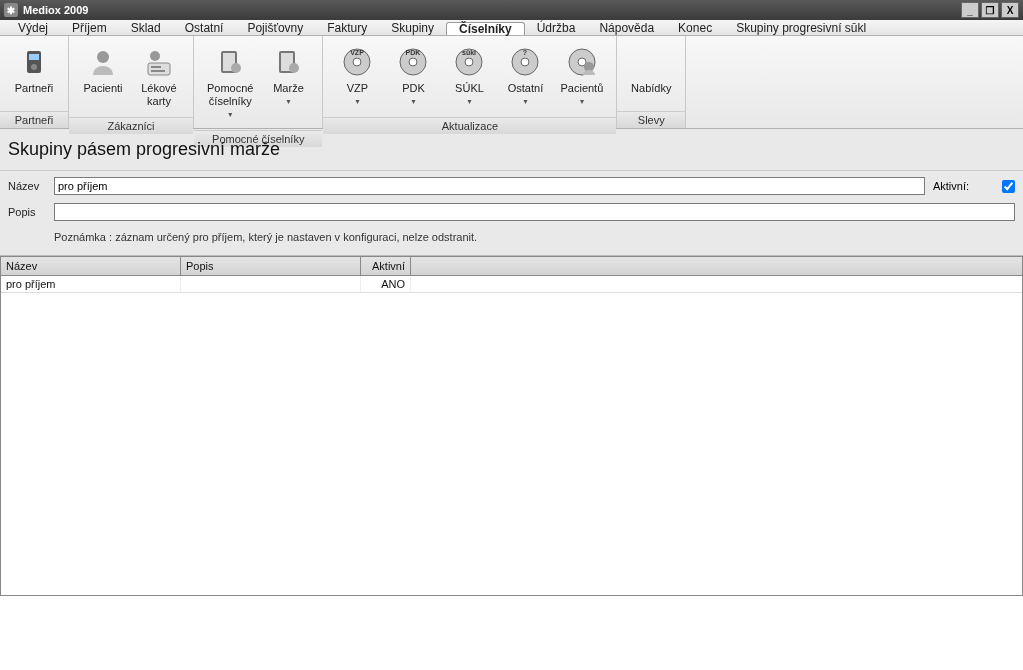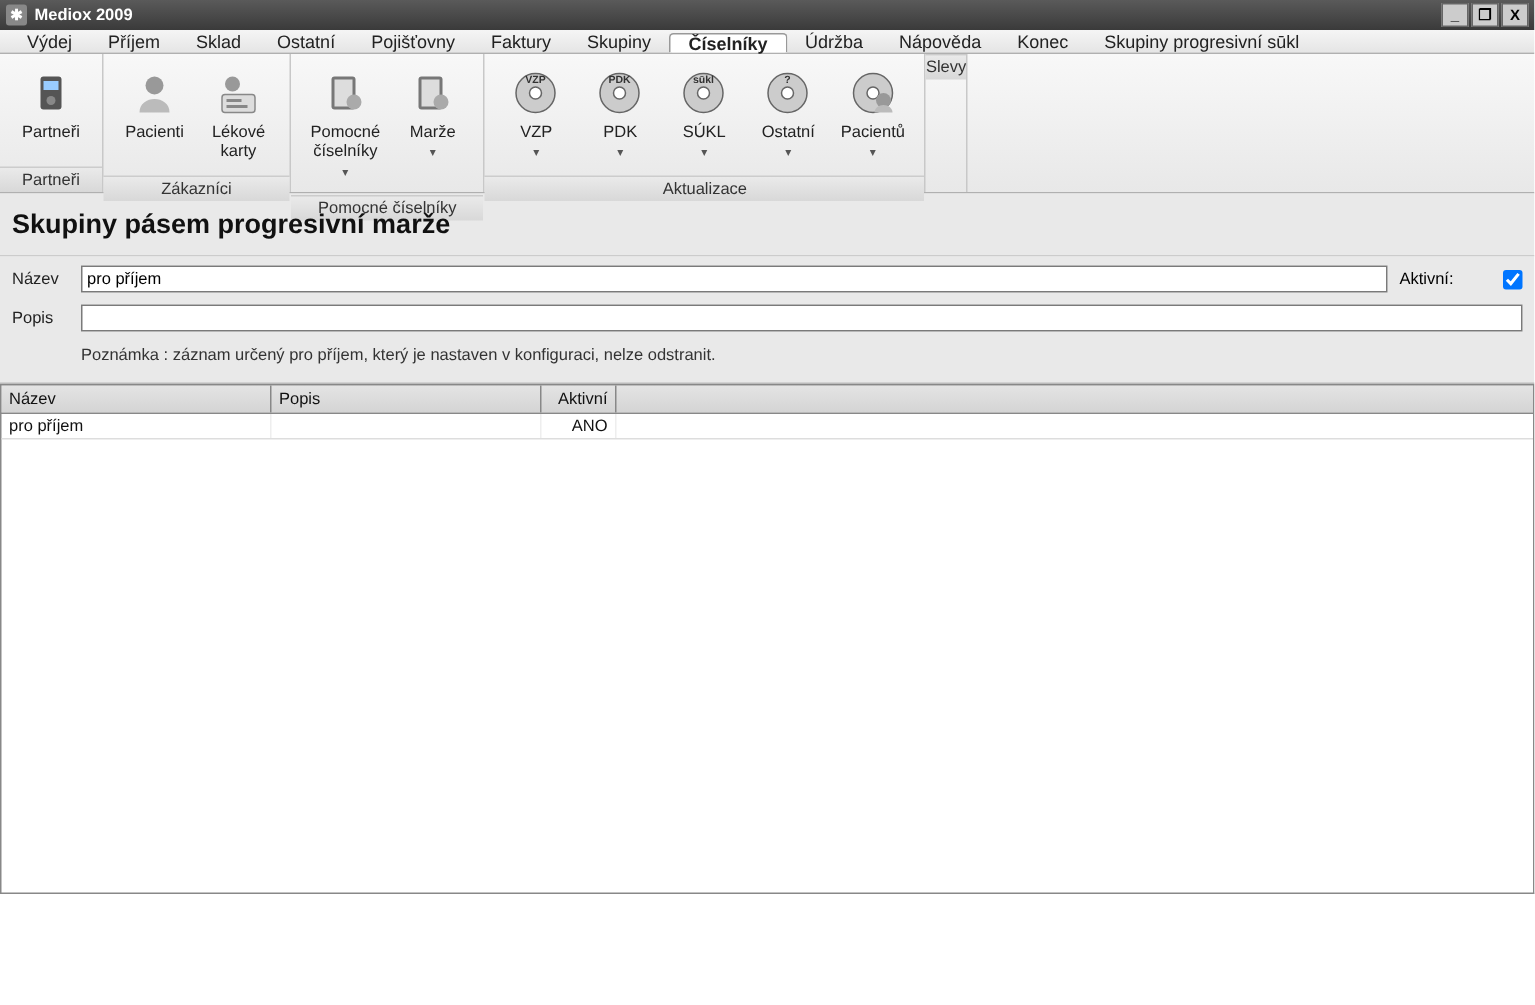--- a/index.html
+++ b/index.html
@@ -16,21 +16,21 @@
 
 .ribbon { background: linear-gradient(#f8f8f8, #e8e8e8); border-bottom: 1px solid #b0b0b0; height: 93px; display: flex; }
 .ribbon-group { border-right: 1px solid #c8c8c8; display: flex; flex-direction: column; }
 .ribbon-buttons { flex: 1; display: flex; align-items: flex-start; padding: 4px 6px; }
 .ribbon-btn { display: flex; flex-direction: column; align-items: center; justify-content: flex-start; padding: 4px 6px; cursor: pointer; border: 1px solid transparent; border-radius: 3px; min-width: 56px; }
 .ribbon-btn .ricon { width: 34px; height: 34px; margin-bottom: 3px; display:flex; align-items:center; justify-content:center; }
 .ribbon-btn .rlabel { font-size: 11px; text-align: center; line-height: 13px; color: #222; }
 .ribbon-btn .rlabel .drop { font-size: 8px; color: #555; display:block; }
 .ribbon-group-title { text-align: center; font-size: 11px; color: #333; background: linear-gradient(#eaeaea,#d8d8d8); border-top: 1px solid #ccc; padding: 2px 0; }
 
-.page-title { font-size: 18px; font-weight: bold; padding: 10px 8px; color: #111; background:#e9e9e9; border-bottom:1px solid #ccc;}
+.page-title { font-size: 18px; font-weight: normal; padding: 10px 8px; color: #111; background:#e9e9e9; border-bottom:1px solid #ccc;}
 .form-area { padding: 6px 8px 8px 8px; background:#e9e9e9; border-bottom:1px solid #bbb;}
 .form-row { display: flex; align-items: center; margin-bottom: 8px; }
 .form-row label { width: 46px; font-size: 11px; color: #222; }
 .form-row input[type=text] { flex: 1; height: 18px; border: 1px solid #7a7a7a; padding: 1px 3px; font-size: 11px; background:#fff; }
 .aktivni { margin-left: 8px; font-size: 11px; display:flex; align-items:center;gap:29px; }
 .aktivni input { margin-left: 4px; }
 .note { font-size: 11px; color: #333; padding: 2px 0 4px 46px; }
 
 .grid-wrap { }
 .grid-header { display: flex; background: linear-gradient(#e4e4e4,#d4d4d4); border: 1px solid #888; }
@@ -188,20 +188,26 @@
               <circle cx="24" cy="22" r="5" fill="#999"></circle>
               <path d="M18 30c0-3 3-5 6-5s6 2 6 5z" fill="#bbb"></path>
             </svg>
           </div>
           <div class="rlabel">Pacientů<span class="drop">▾</span></div>
         </div>
       </div>
       <div class="ribbon-group-title">Aktualizace</div>
     </div>
     <div class="ribbon-group">
+      <div class="ribbon-buttons">
+        <div class="ribbon-btn">
+          <div class="ricon"></div>
+          <div class="rlabel">Nabídky</div>
+        </div>
+      </div>
       <div class="ribbon-group-title">Slevy</div>
     </div>
   </div>
 
 <div class="page-title">Skupiny pásem progresivní marže</div>
 
 <div class="form-area">
   <div class="form-row">
     <label>Název</label>
     <input type="text" value="pro příjem" style="">

